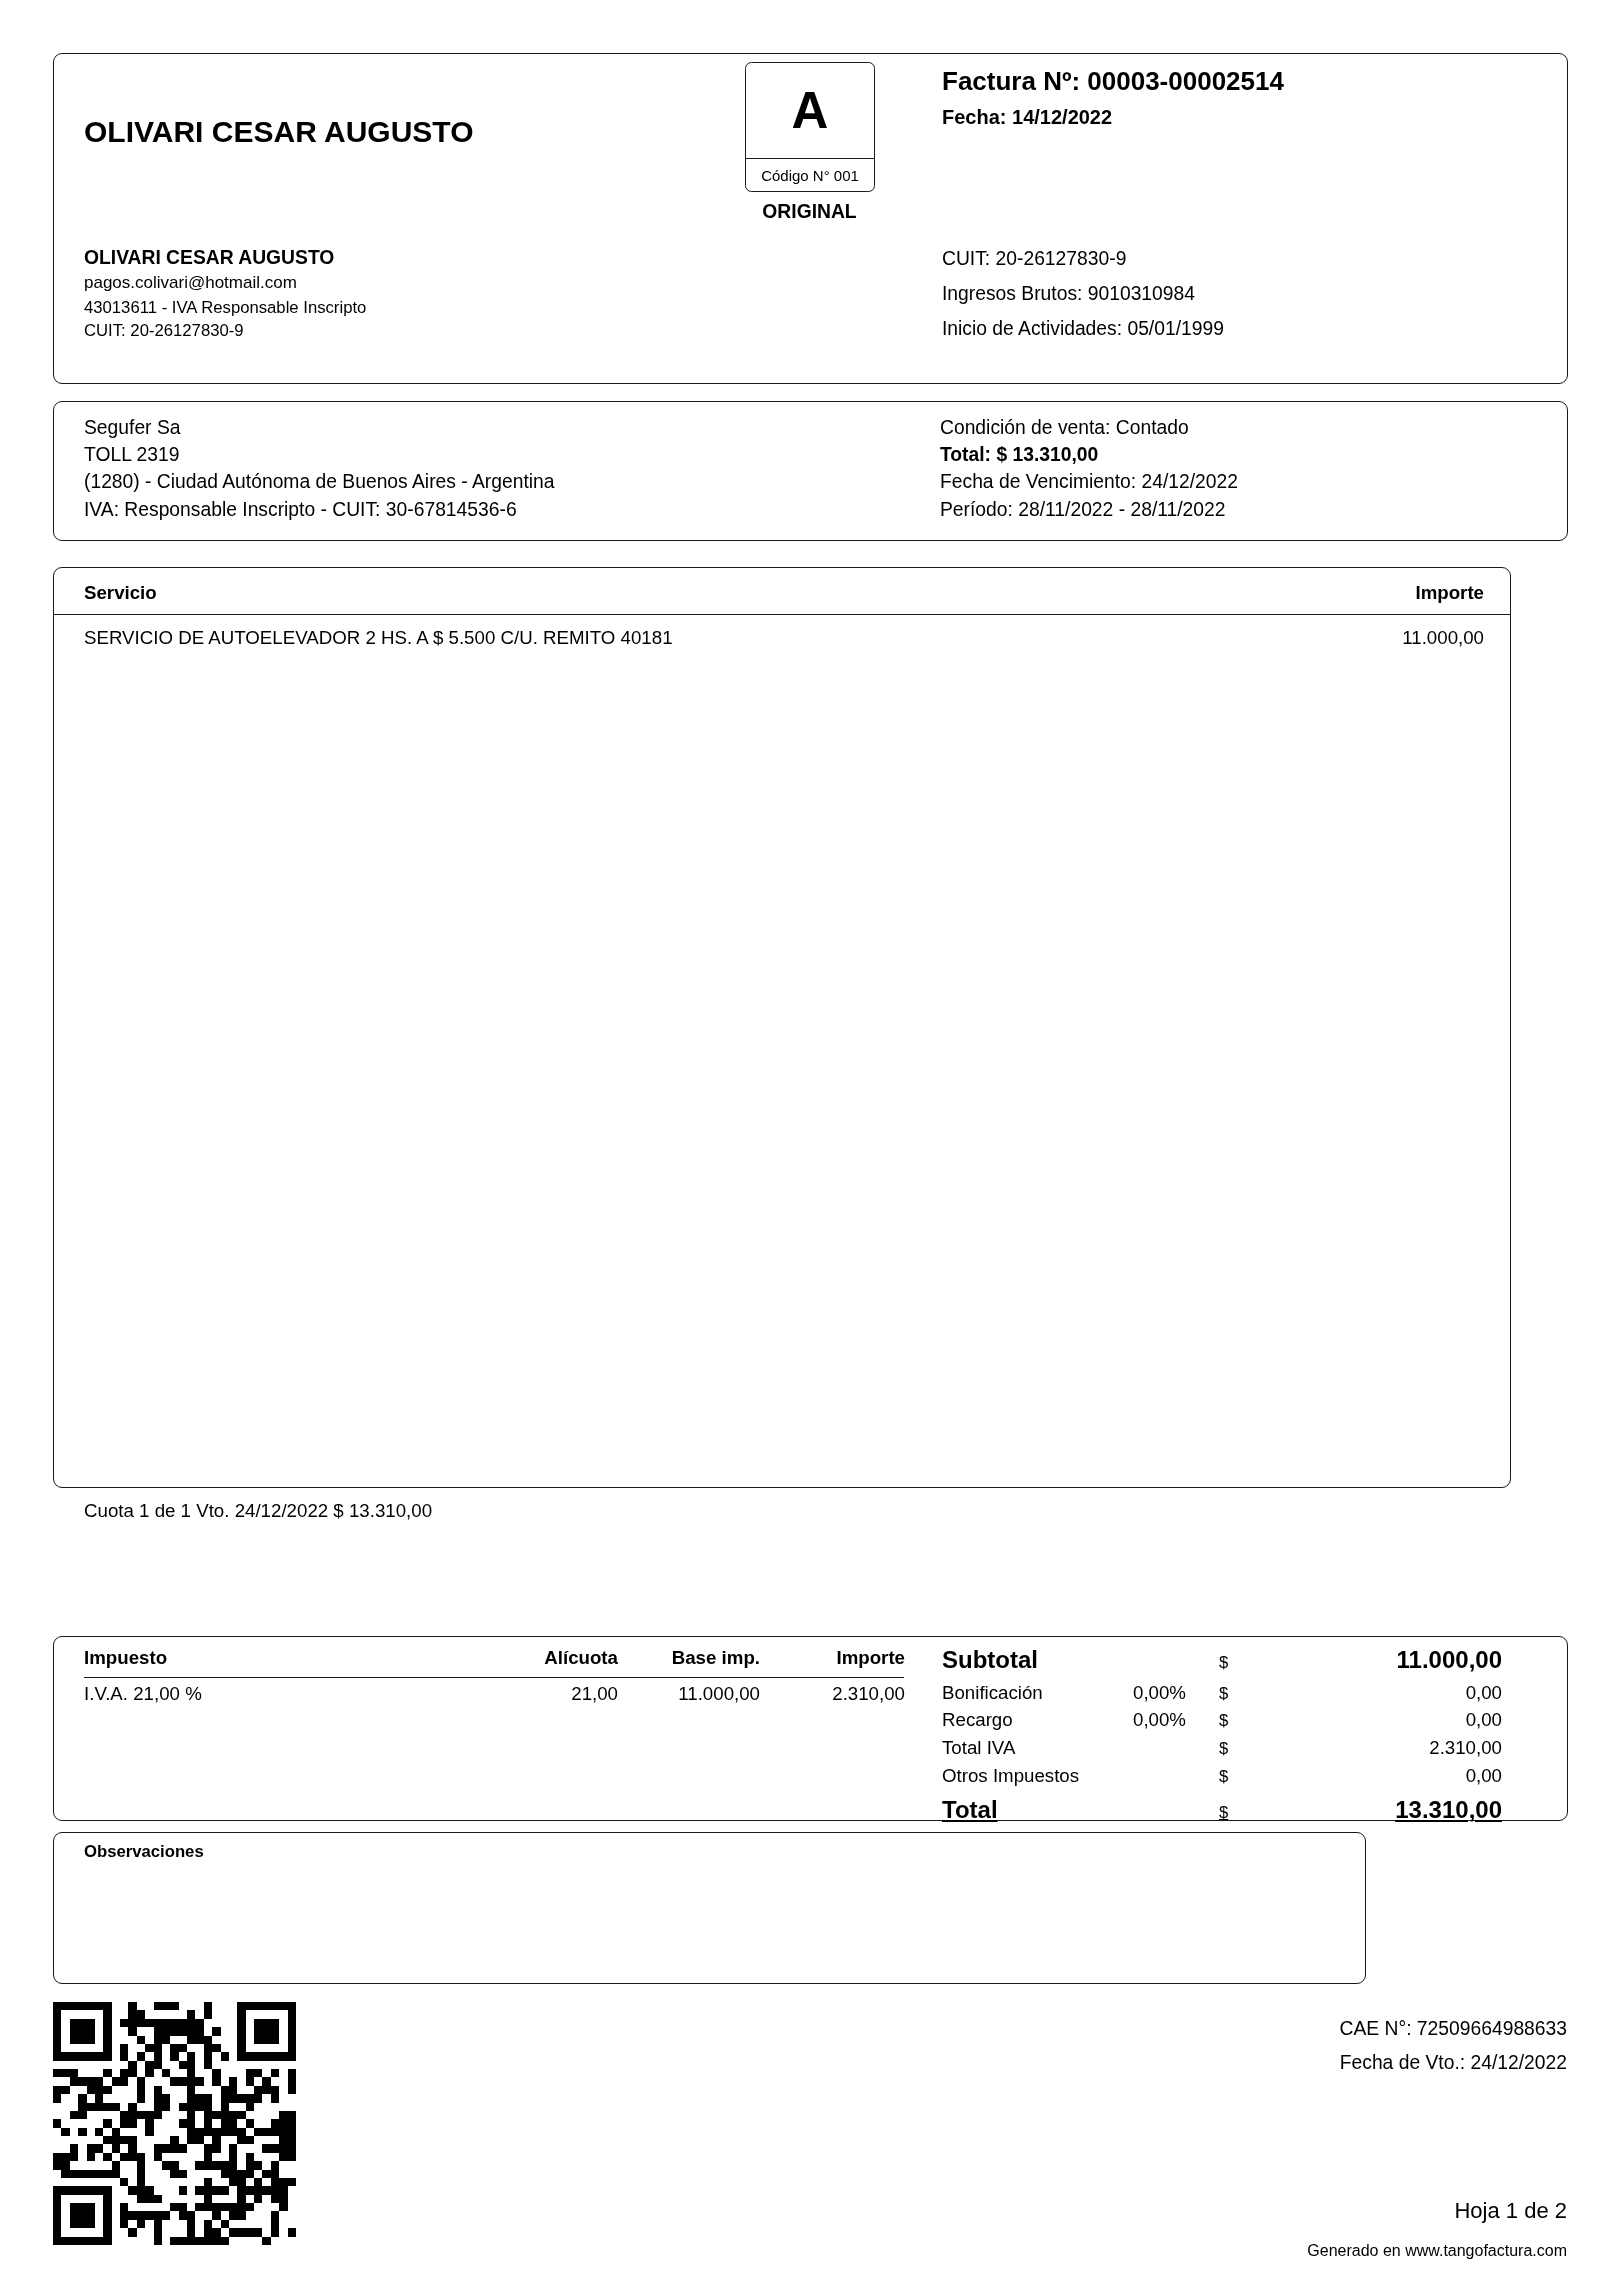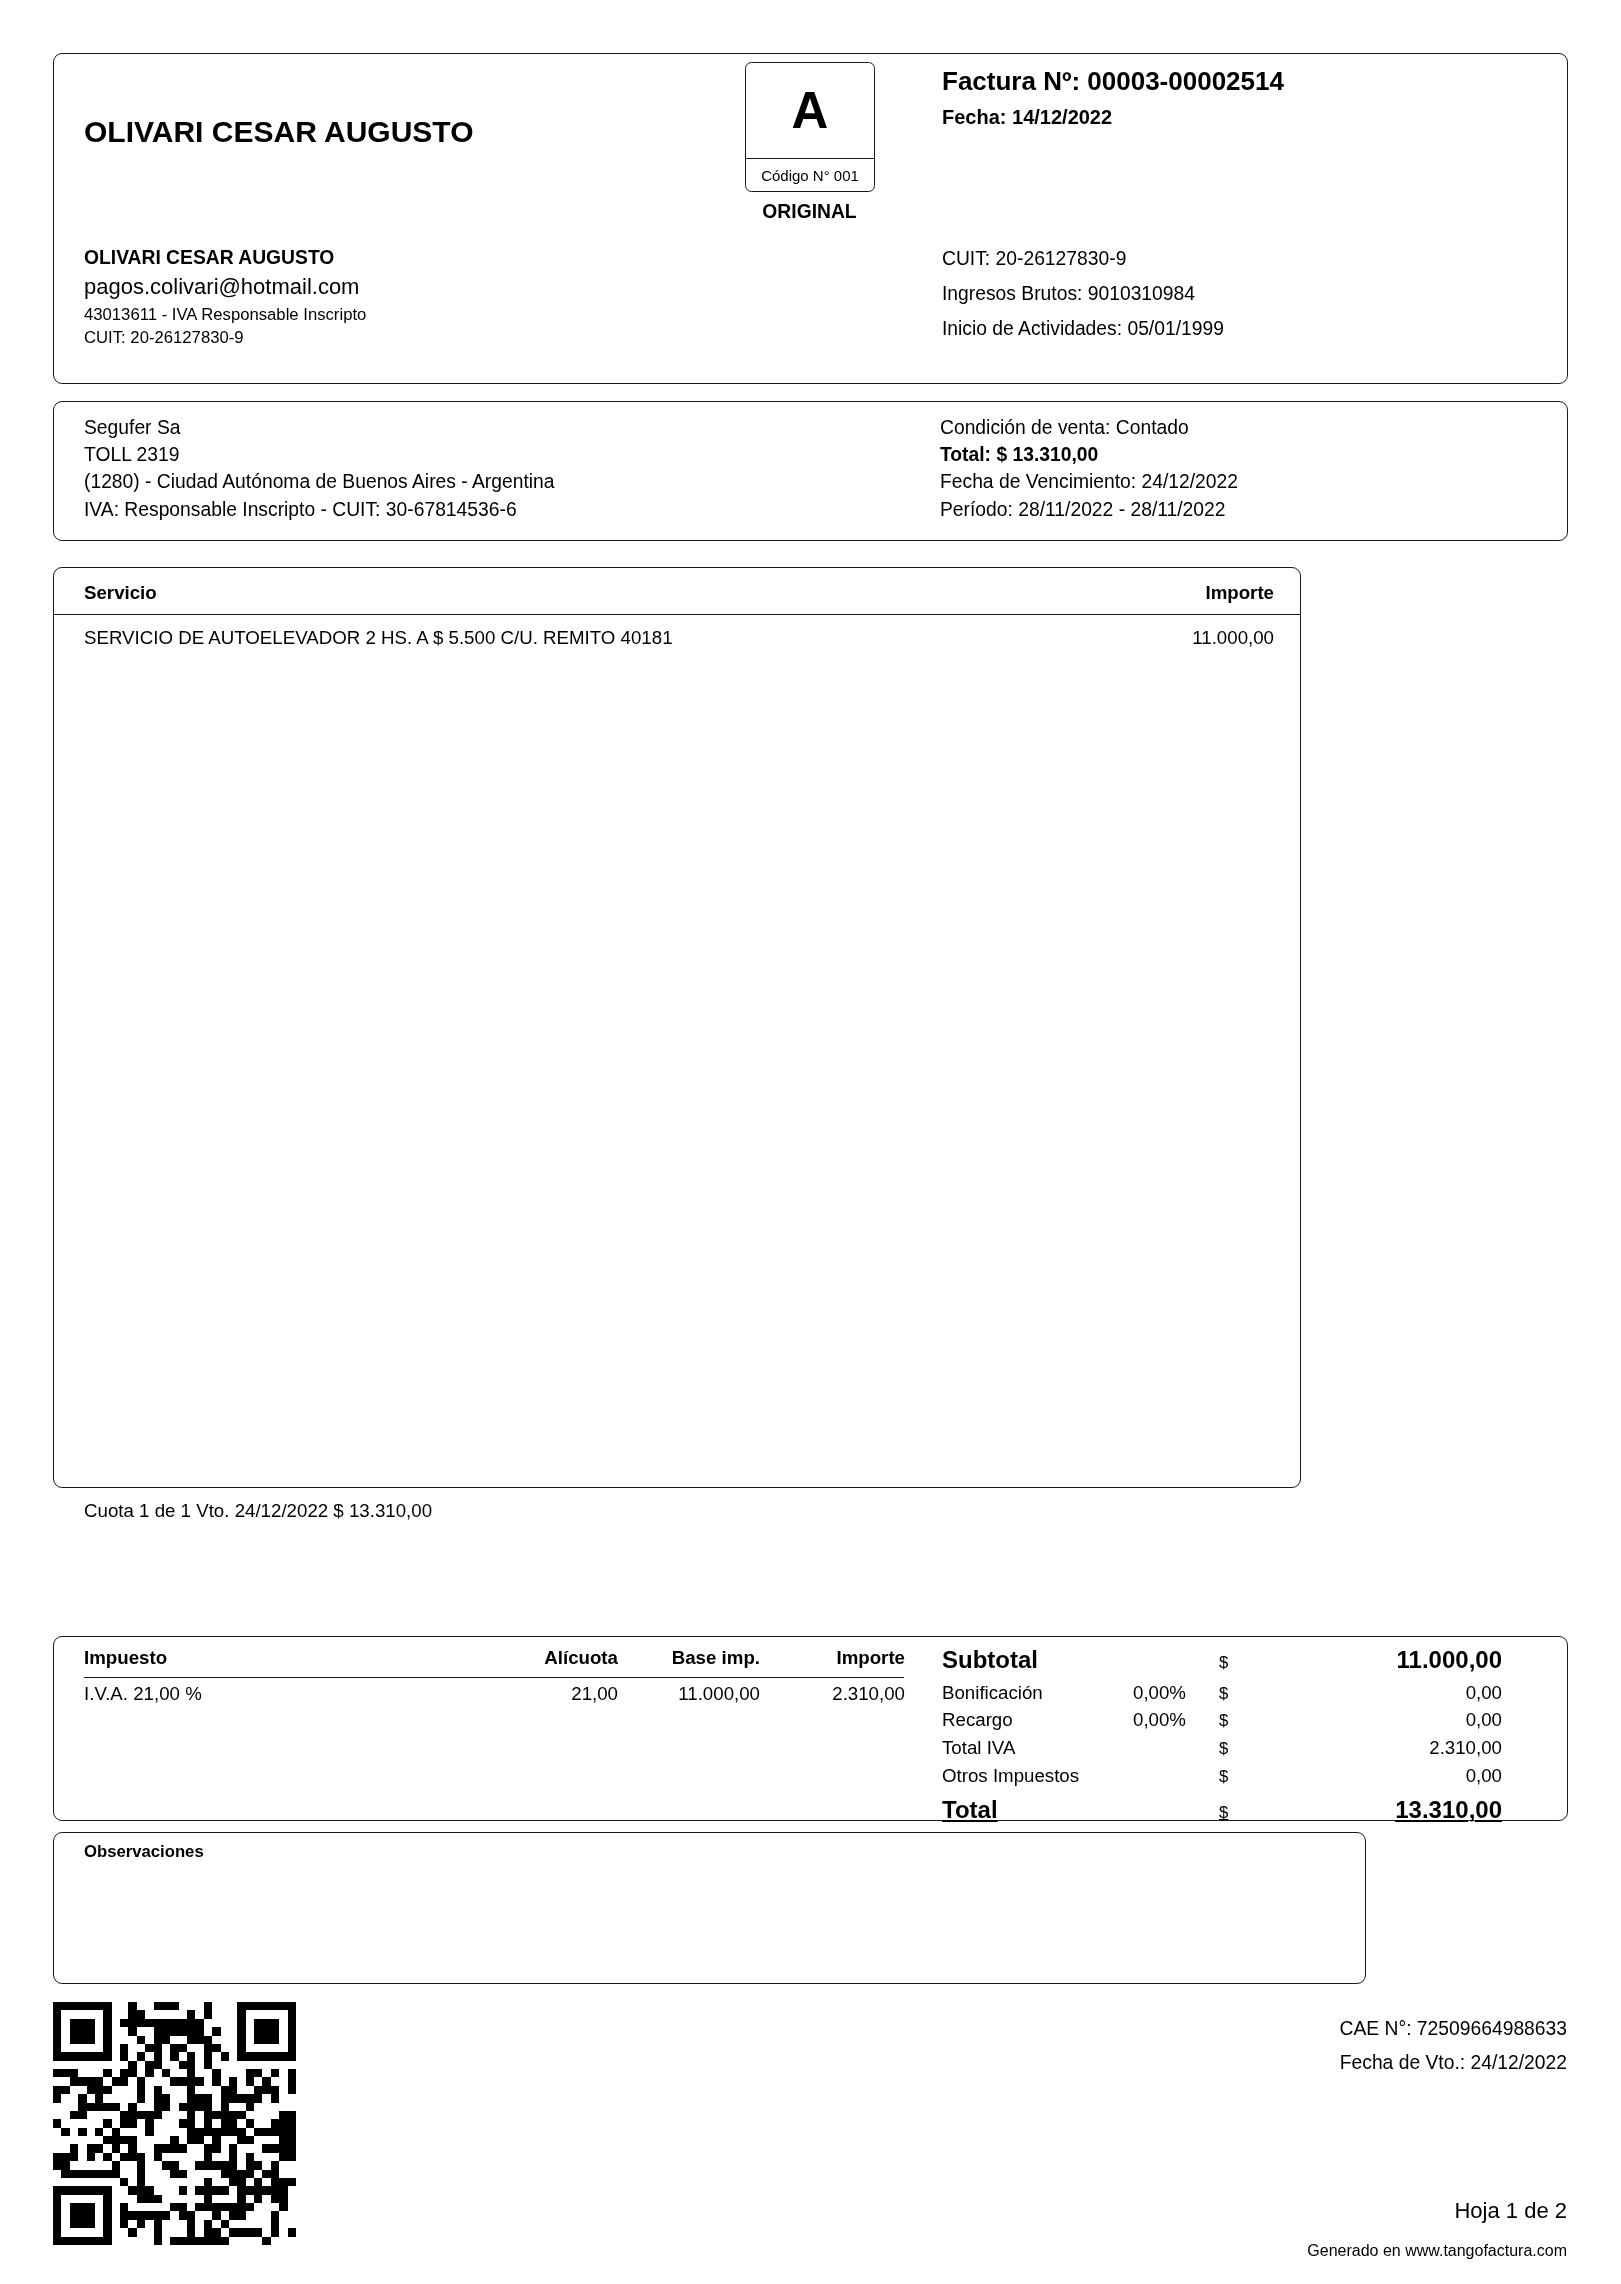--- a/index.html
+++ b/index.html
@@ -7,21 +7,21 @@
   body { font-family:"Liberation Sans", sans-serif; color:#000; }
   .page { position:relative; width:1622px; height:2284px; background:#fff; overflow:hidden; }
 
   .box { position:absolute; border:1.9px solid #1a1a1a; border-radius:9px; background:#fff; }
 
   
   .box-header { left:53px; top:53px; width:1515px; height:331px; }
   .company-name { position:absolute; left:30px; top:61px; font-size:30px; font-weight:700; }
   .issuer-block { position:absolute; left:30px; top:190px; line-height:1.42; }
   .issuer-name { font-size:19.3px; font-weight:700; }
-  .issuer-email { font-size:22px; }
+  .issuer-email { font-size:17px; }
   .issuer-small { font-size:16.7px; }
   .invoice-head { position:absolute; left:888px; top:11.6px; }
   .invoice-number { font-size:26px; font-weight:700; }
   .invoice-date { font-size:20px; font-weight:700; margin-top:9px; }
   .fiscal-block { position:absolute; left:888px; top:187px; font-size:19.3px; line-height:1.82; }
 
   
   .letter-box { position:absolute; left:745px; top:62px; width:130px; height:130px;
                 border:1.9px solid #1a1a1a; border-radius:6.4px; background:#fff;
                 display:flex; flex-direction:column; z-index:3; }
@@ -29,21 +29,21 @@
   .codigo { border-top:1.3px solid #1a1a1a; height:33px; display:flex; align-items:center; justify-content:center; font-size:15px; }
   .original { position:absolute; left:681px; top:201px; width:257px; text-align:center; font-size:19.3px; font-weight:700; z-index:3; }
 
   
   .box-customer { left:53px; top:401px; width:1515px; height:140px; display:flex; }
   .cust-left { flex:0 0 886px; padding:11.6px 0 0 30px; font-size:19.3px; line-height:1.42; }
   .cust-right { padding:11.6px 0 0 0; font-size:19.3px; line-height:1.42; }
   .bold { font-weight:700; }
 
   
-  .box-items { left:53px; top:567px; width:1248px; height:921px; }
+  .box-items { left:53px; top:567px; width:1458px; height:921px; }
   .items-header { display:flex; justify-content:space-between; font-weight:700; font-size:18.7px;
                   padding:14px 26px 10.3px 30px; border-bottom:1.3px solid #1a1a1a; }
   .items-row { display:flex; justify-content:space-between; font-size:18.7px; padding:11.6px 26px 0 30px; }
 
   .cuota { position:absolute; left:84px; top:1500px; font-size:18.7px; }
 
   
   .box-taxes { left:53px; top:1636px; width:1515px; height:185px; }
   .tax-table { position:absolute; left:30px; top:10.3px; width:820px; font-size:18.7px; }
   .tax-head, .tax-row { display:grid; grid-template-columns:309px 225px 142px 145px; }

